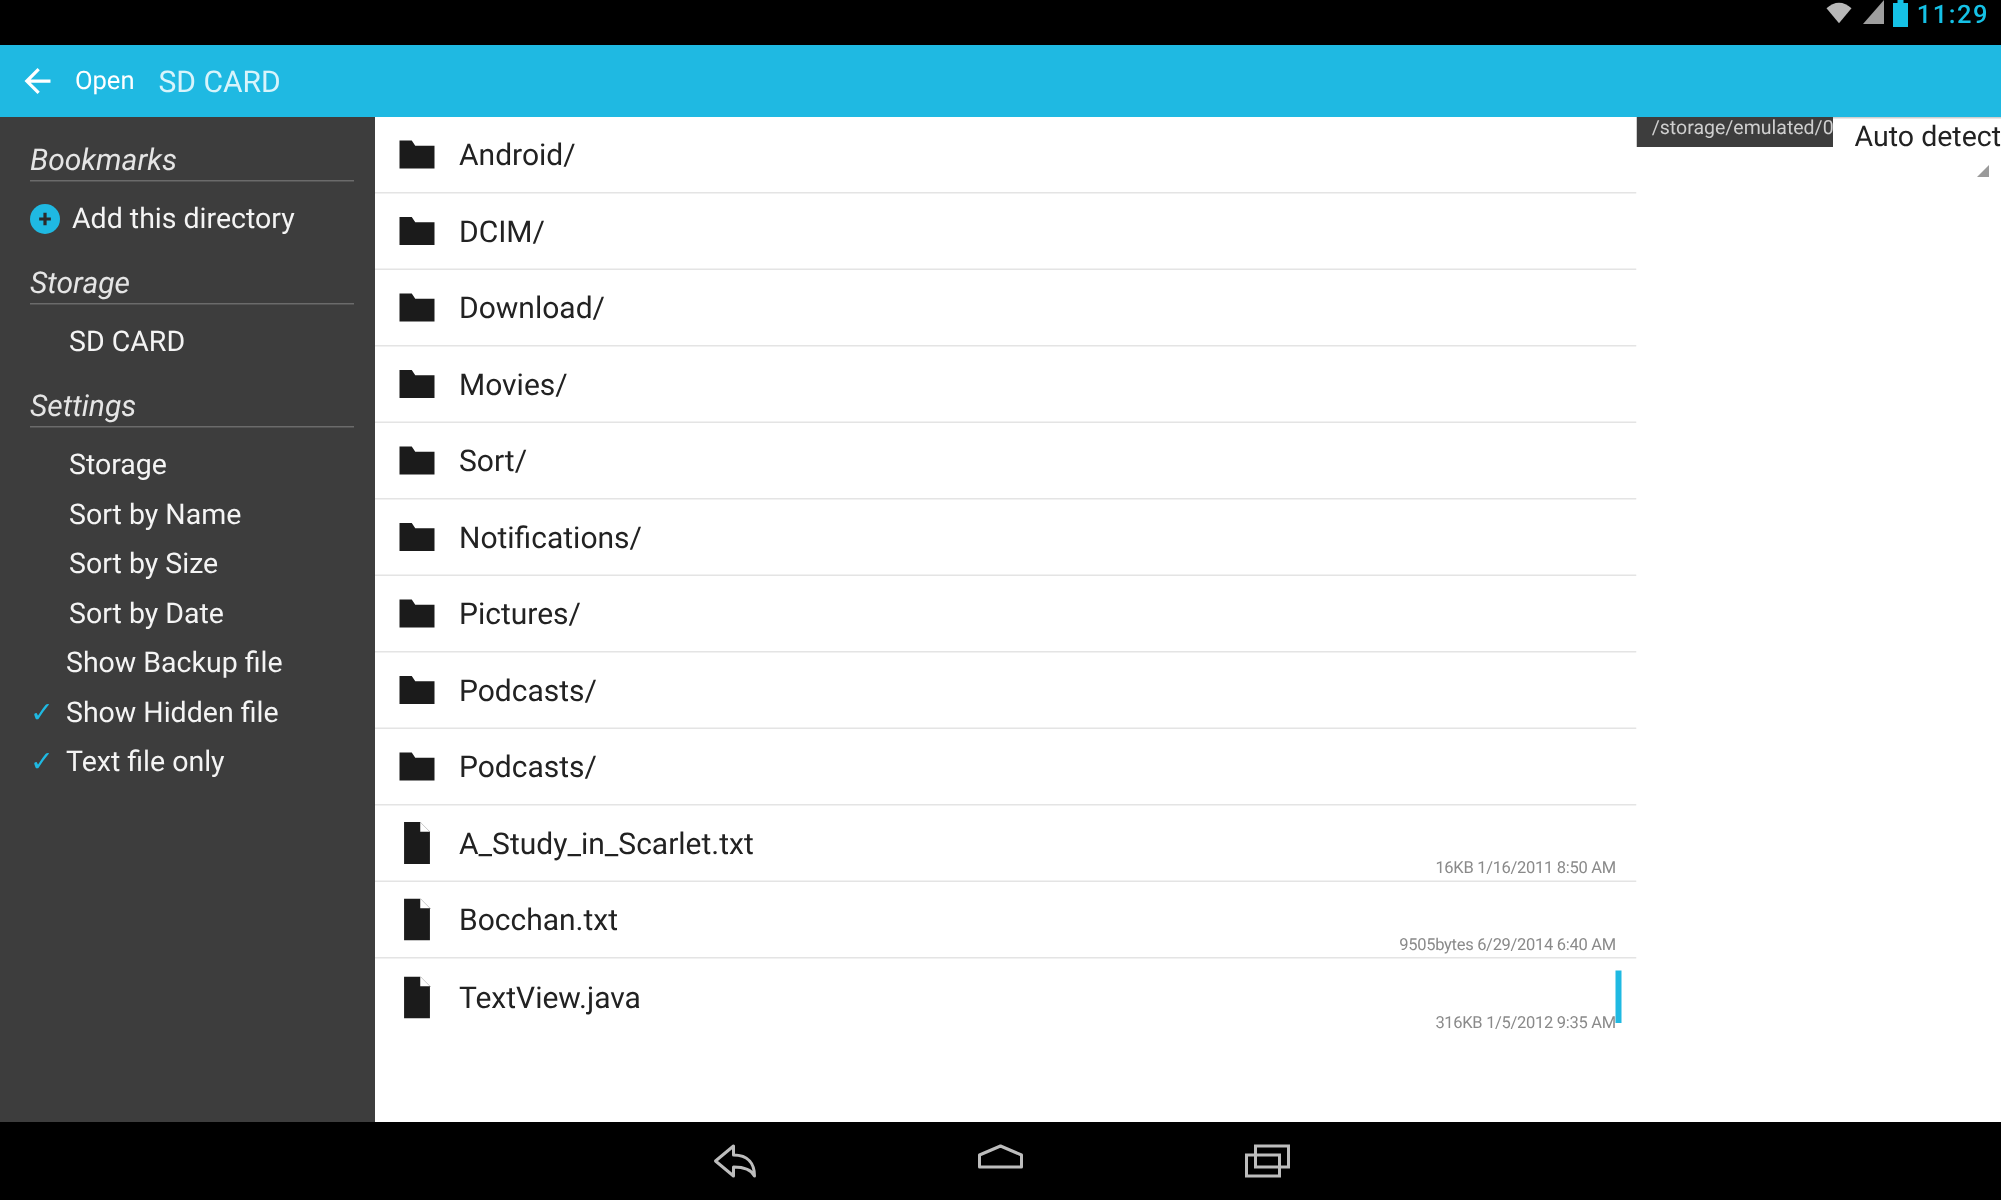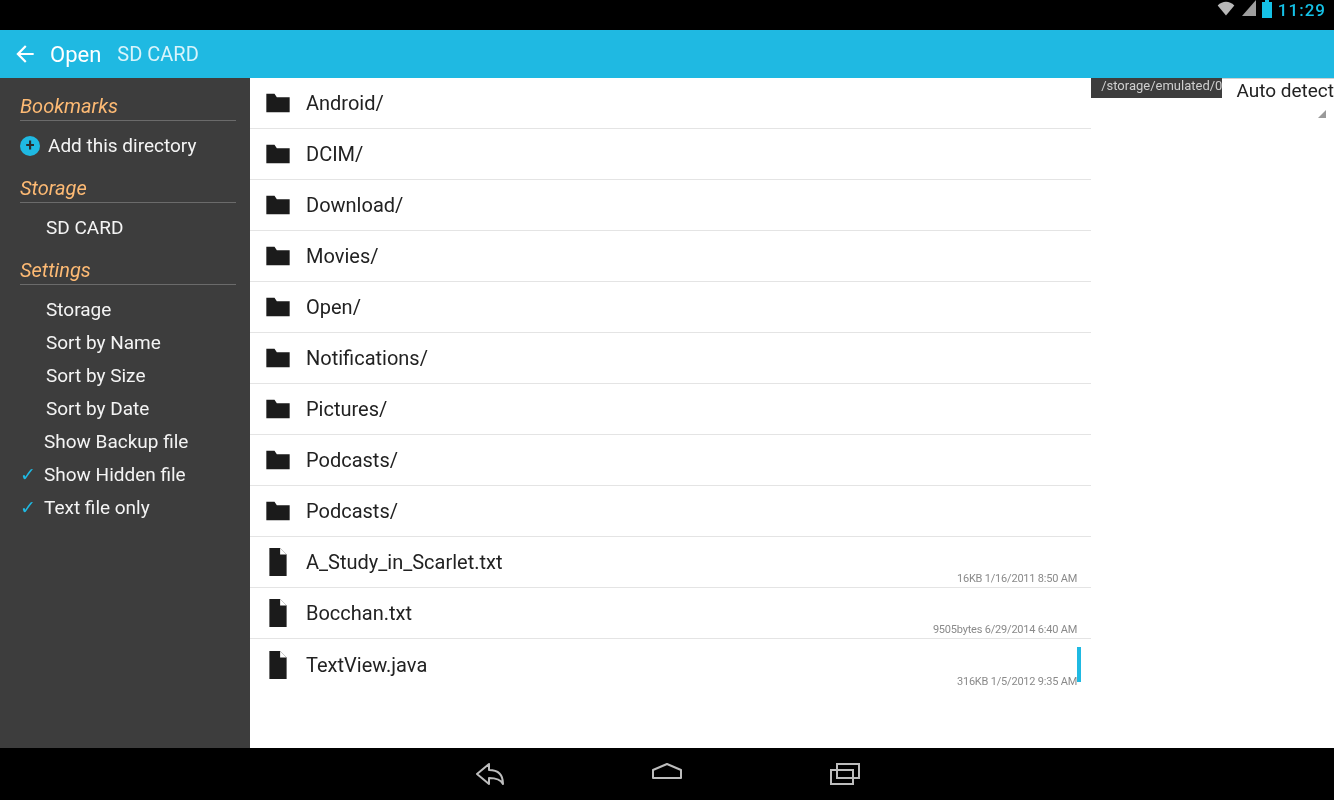--- a/index.html
+++ b/index.html
@@ -29,41 +29,41 @@
     align-items: center;
     padding: 0 10px;
     color: #fff;
     gap: 10px;
   }
   .actionbar .back {
     display: inline-flex; align-items: center; justify-content: center;
     width: 30px; height: 30px;
     cursor: pointer;
   }
-  .actionbar .title { font-size: 22px; }
+  .actionbar .title { font-size: 17px; }
   .actionbar .path { font-size: 20px; color: #d8f4fb; margin-left: 6px; }
 
   
   .content {
     display: flex;
     height: 670px; 
     background: #000;
   }
 
   
   .sidebar {
     width: 250px;
     background: #3d3d3d;
     color: #fff;
     padding: 16px 14px 0 20px;
   }
   .sidebar .section-head {
     font-style: italic;
     font-size: 20px;
-    color: #fdba74;
+    color: #e5e5e5;
     border-bottom: 1px solid #6b6b6b;
     padding-bottom: 2px;
     margin-top: 14px;
     margin-bottom: 8px;
   }
   .sidebar .section-head:first-child { margin-top: 0; }
   .sidebar .item {
     display: flex;
     align-items: center;
     font-size: 19px;
@@ -287,21 +287,21 @@
               </svg>
             </span>
             <span class="name">Movies/</span>
           </div>
           <div class="row">
             <span class="icon">
               <svg class="folder-svg" width="28" height="24" viewBox="0 0 24 20">
                 <path d="M2 2h7l2 3h11v13H2z"></path>
               </svg>
             </span>
-            <span class="name">Open/</span>
+            <span class="name">Sort/</span>
           </div>
           <div class="row">
             <span class="icon">
               <svg class="folder-svg" width="28" height="24" viewBox="0 0 24 20">
                 <path d="M2 2h7l2 3h11v13H2z"></path>
               </svg>
             </span>
             <span class="name">Notifications/</span>
           </div>
           <div class="row">

